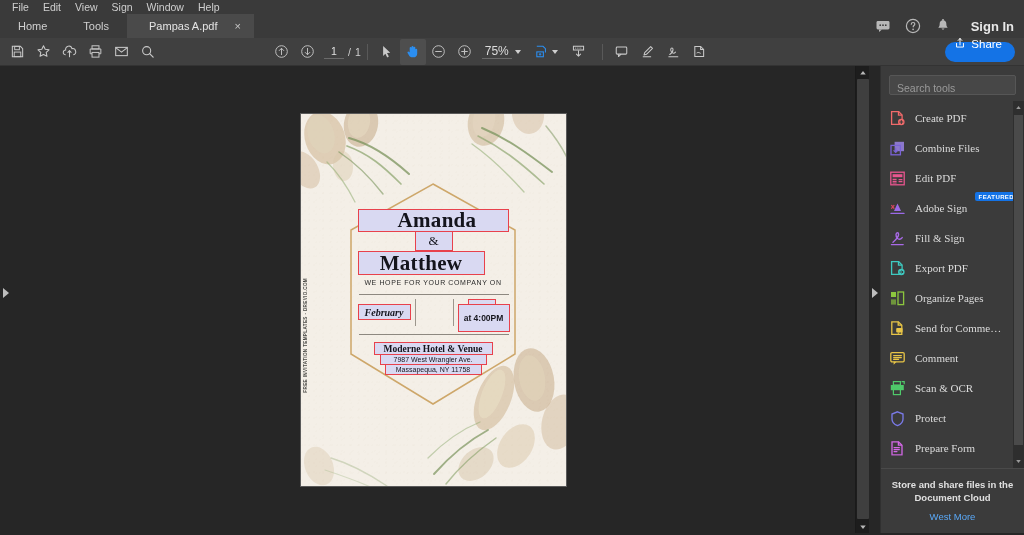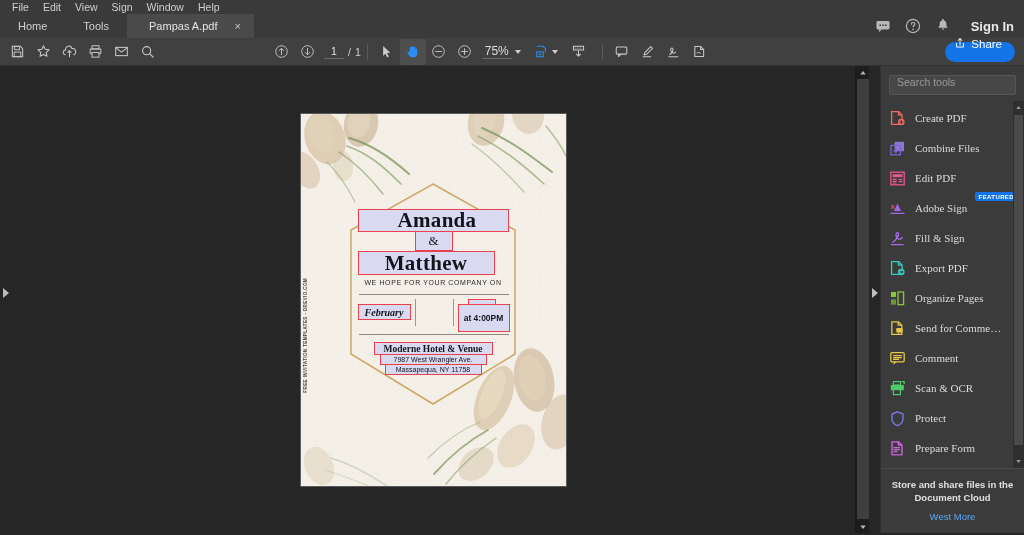--- a/index.html
+++ b/index.html
@@ -161,21 +161,21 @@
   
   .ff {
     position:absolute; background:#d9d9f2; border:1px solid #e8414c;
     display:flex; align-items:center; justify-content:center;
     color:#14141c; overflow:hidden; box-sizing:border-box;
   }
   .ff-amanda { left:57px; top:95px; width:151px; height:23px;
     font-family:"Liberation Serif", serif; font-size:21px; font-weight:bold; letter-spacing:.3px;padding-left:8px; }
   .ff-amp { left:114px; top:117px; width:38px; height:20px;
     font-family:"Liberation Serif", serif; font-size:13px; }
-  .ff-matthew { left:57px; top:137px; width:137px; height:24px;
+  .ff-matthew { left:57px; top:137px; width:127px; height:24px;
     font-family:"Liberation Serif", serif; font-size:21px; font-weight:bold; letter-spacing:.3px; }
   .ff-month { left:57px; top:190px; width:53px; height:16px;
     font-family:"Liberation Serif", serif; font-style:italic; font-size:10px; font-weight:bold; }
   .ff-day { left:119px; top:185px; width:28px; height:27px;
     font-family:"Liberation Serif", serif; font-size:16px; font-weight:bold;margin-left:48px; }
   .ff-time { left:157px; top:190px; width:52px; height:28px;
     font-family:"Liberation Sans", sans-serif; font-size:8.5px; font-weight:bold; }
   .ff-venue { left:73px; top:228px; width:119px; height:13px;
     font-family:"Liberation Serif", serif; font-size:9.5px; font-weight:bold; }
   .ff-addr1 { left:79px; top:240px; width:107px; height:11px;
@@ -194,21 +194,21 @@
   .vdiv { position:absolute; width:1px; background:#9c968c; }
 
   
   .toolspanel {
     width:144px; background:#3b3b3b; flex:0 0 144px; position:relative;
     border-left:1px solid #303030; display:flex; flex-direction:column;
   }
   .searchtools {
     margin:9px 8px 6px 8px; height:20px; background:#474747;
     border:1px solid #565656; border-radius:2px;
-    display:flex; align-items:flex-start; padding:0 7px;
+    display:flex; align-items:flex-end; padding:0 7px;
     font-size:10.5px; color:#9a9a9a;
   }
   .toollist { flex:1; overflow:hidden; position:relative; padding-top:2px; }
   .toolitem {
     height:30px; display:flex; align-items:center; gap:9px; padding:0 8px;
     cursor:default; position:relative;
   }
   .toolitem .tlabel { font-size:11px; color:#dcdcdc; white-space:nowrap;font-family:Liberation Serif, serif; }
   .toolicon { width:17px; height:17px; flex:0 0 17px; display:block; }
   .featured {

